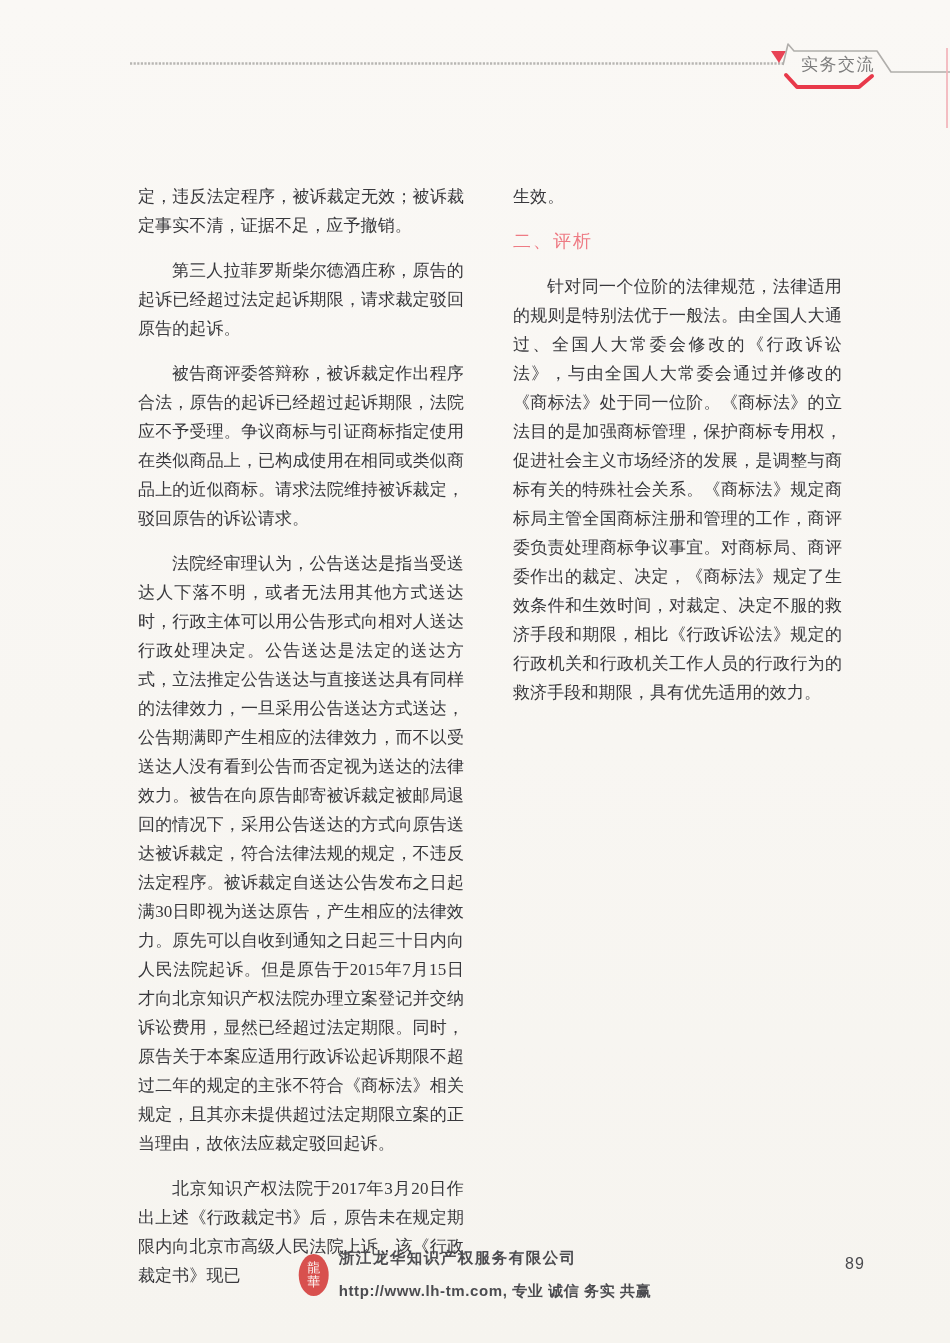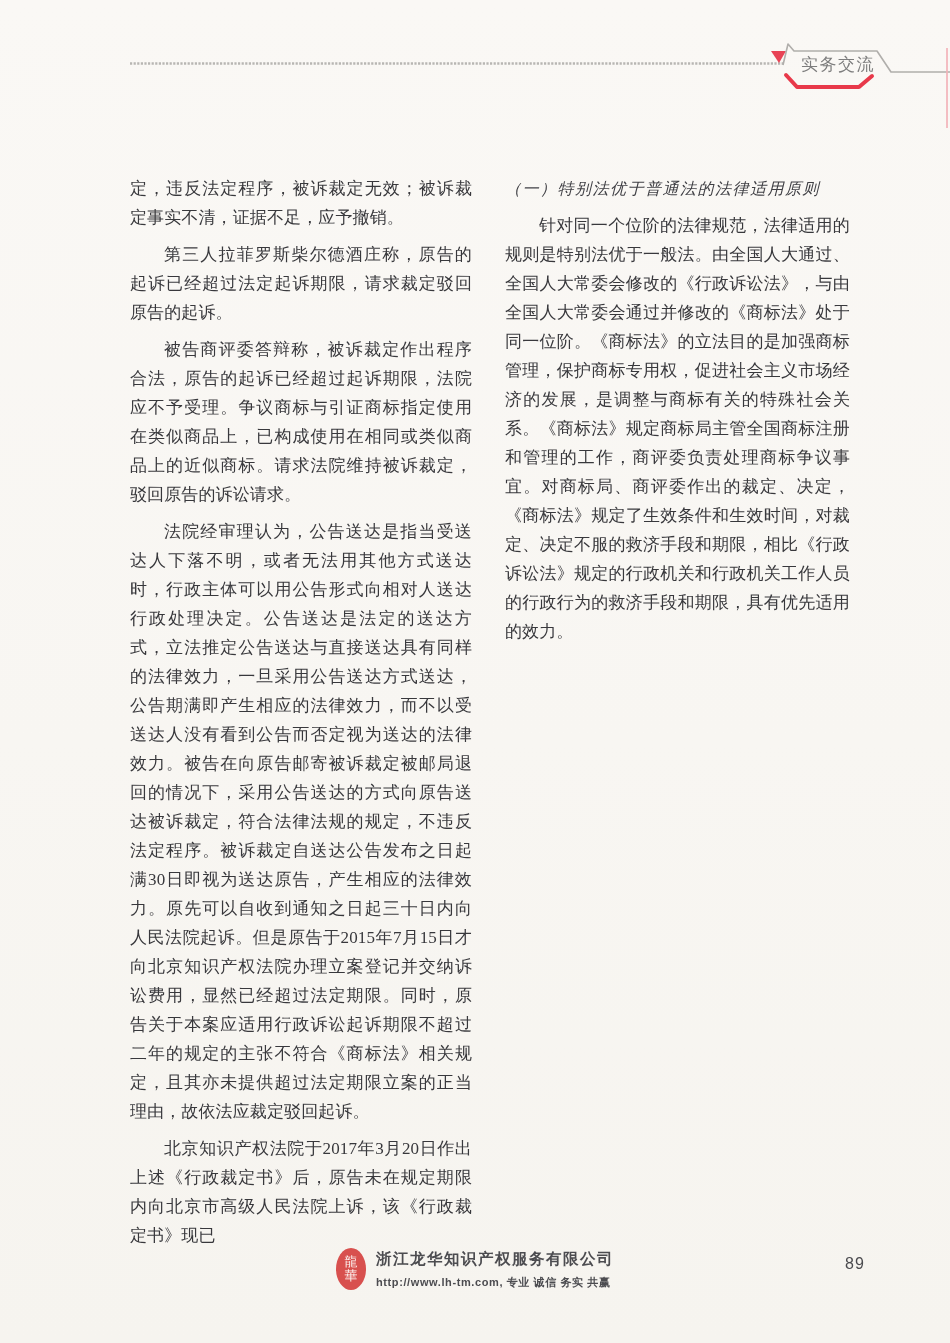--- a/index.html
+++ b/index.html
@@ -17,21 +17,21 @@
   
   .col{
     position:absolute;top:166px;
     font-size:17px;line-height:29px;
     text-align:justify;
     letter-spacing:0.12px;
     color:#38383c;
   }
   .col-left{left:122px;width:358px;}
   .col-right{left:497px;width:361px;}
-  .col p{margin:8px;text-align:justify;}
+  .col p{margin:16px;text-align:justify;}
   .col p.indent{text-indent:2em;}
   .section-heading{
     margin:28px 0 0 0;
     font-size:18px;
     font-weight:500;
     letter-spacing:2px;
     line-height:29px;
   }
   .subsection-heading{
     margin:0;
@@ -58,23 +58,23 @@
     flex:0 0 auto;
   }
   .footer-text{display:flex;flex-direction:column;}
   .footer-company{
     font-family:"Liberation Sans","DejaVu Sans",sans-serif;
     font-size:15.5px;font-weight:bold;
     letter-spacing:1.5px;color:#4c4c50;
   }
   .footer-tagline{
     font-family:"Liberation Sans","DejaVu Sans",sans-serif;
-    font-size:11px;font-weight:bold;
+    font-size:15px;font-weight:bold;
     letter-spacing:0.6px;color:#4c4c50;
-    margin-top:5px;
+    margin-top:13px;
   }
   .page-number{
     position:absolute;left:845px;top:1247px;
     font-family:"Liberation Sans","DejaVu Sans",sans-serif;
     font-size:16px;color:#4a4a4e;letter-spacing:1px;margin-top:8px;
   }
   
   .edge-line{
     position:absolute;left:946px;top:48px;width:2px;height:80px;
     background:#f2b3b8;opacity:.85;
@@ -101,21 +101,22 @@
 
   <div class="col col-left">
     <p>定，违反法定程序，被诉裁定无效；被诉裁定事实不清，证据不足，应予撤销。</p>
     <p class="indent">第三人拉菲罗斯柴尔德酒庄称，原告的起诉已经超过法定起诉期限，请求裁定驳回原告的起诉。</p>
     <p class="indent">被告商评委答辩称，被诉裁定作出程序合法，原告的起诉已经超过起诉期限，法院应不予受理。争议商标与引证商标指定使用在类似商品上，已构成使用在相同或类似商品上的近似商标。请求法院维持被诉裁定，驳回原告的诉讼请求。</p>
     <p class="indent">法院经审理认为，公告送达是指当受送达人下落不明，或者无法用其他方式送达时，行政主体可以用公告形式向相对人送达行政处理决定。公告送达是法定的送达方式，立法推定公告送达与直接送达具有同样的法律效力，一旦采用公告送达方式送达，公告期满即产生相应的法律效力，而不以受送达人没有看到公告而否定视为送达的法律效力。被告在向原告邮寄被诉裁定被邮局退回的情况下，采用公告送达的方式向原告送达被诉裁定，符合法律法规的规定，不违反法定程序。被诉裁定自送达公告发布之日起满30日即视为送达原告，产生相应的法律效力。原先可以自收到通知之日起三十日内向人民法院起诉。但是原告于2015年7月15日才向北京知识产权法院办理立案登记并交纳诉讼费用，显然已经超过法定期限。同时，原告关于本案应适用行政诉讼起诉期限不超过二年的规定的主张不符合《商标法》相关规定，且其亦未提供超过法定期限立案的正当理由，故依法应裁定驳回起诉。</p>
     <p class="indent">北京知识产权法院于2017年3月20日作出上述《行政裁定书》后，原告未在规定期限内向北京市高级人民法院上诉，该《行政裁定书》现已</p>
   </div>
 
   <div class="col col-right">
-    <p class="subsection-heading">（一）特别法优于普通法的法律适用原则</p>
+    <p>生效。</p>
+    <p class="section-heading" style="color:#ee7b84;">二、评析</p>
     <p class="indent">针对同一个位阶的法律规范，法律适用的规则是特别法优于一般法。由全国人大通过、全国人大常委会修改的《行政诉讼法》，与由全国人大常委会通过并修改的《商标法》处于同一位阶。《商标法》的立法目的是加强商标管理，保护商标专用权，促进社会主义市场经济的发展，是调整与商标有关的特殊社会关系。《商标法》规定商标局主管全国商标注册和管理的工作，商评委负责处理商标争议事宜。对商标局、商评委作出的裁定、决定，《商标法》规定了生效条件和生效时间，对裁定、决定不服的救济手段和期限，相比《行政诉讼法》规定的行政机关和行政机关工作人员的行政行为的救济手段和期限，具有优先适用的效力。</p>
   </div>
 
   <div class="footer">
     <div class="footer-logo">
       <span>龍</span>
       <span>華</span>
     </div>
     <div class="footer-text">
       <span class="footer-company">浙江龙华知识产权服务有限公司</span>

